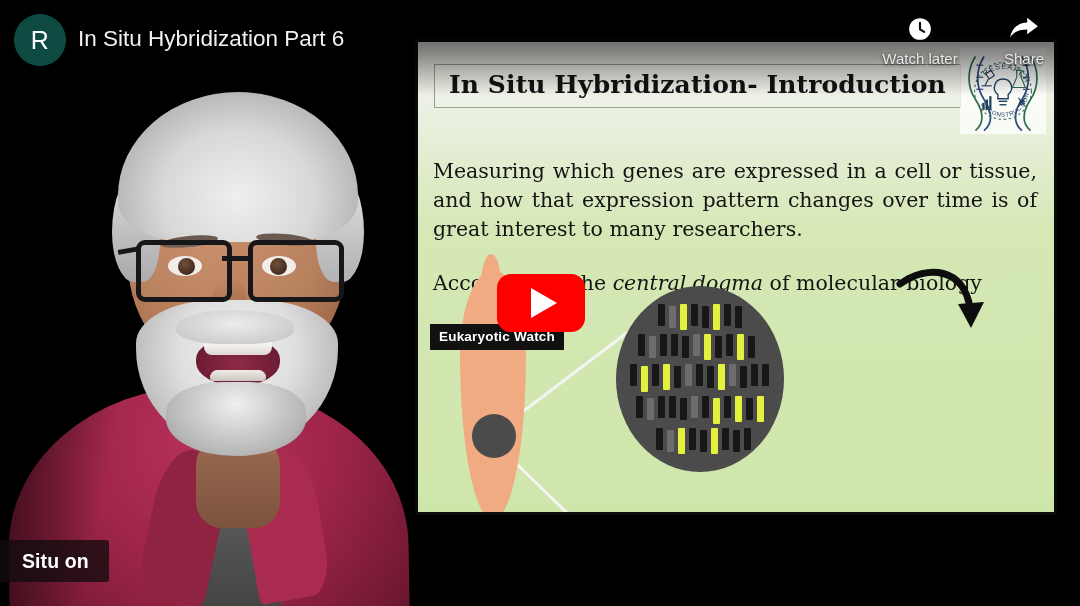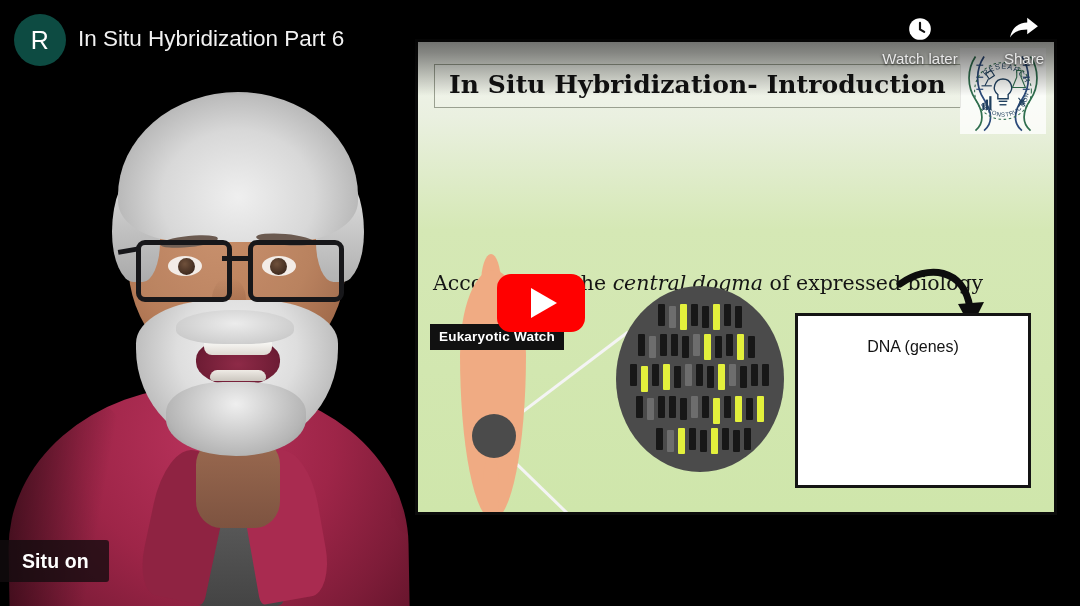--- a/index.html
+++ b/index.html
@@ -510,23 +510,24 @@
         <line x1="33" y1="36" x2="29" y2="44" stroke="#1f3f5e" stroke-width="1.3"></line>
         <line x1="25" y1="44" x2="37" y2="44" stroke="#1f3f5e" stroke-width="1.3"></line>
         <path d="M66 26 l5 0 0 8 5 12 -15 0 5 -12 z" fill="none" stroke="#2f6e4e" stroke-width="1.3"></path>
         <rect x="26" y="64" width="2.6" height="8" fill="#1f3f5e"></rect>
         <rect x="30" y="60" width="2.6" height="12" fill="#1f3f5e"></rect>
         <rect x="34" y="56" width="2.6" height="16" fill="#1f3f5e"></rect>
         <path d="M68 58 l8 10 M76 58 l-8 10" stroke="#1f3f5e" stroke-width="1.3"></path>
         <circle cx="72" cy="63" r="2.4" fill="none" stroke="#1f3f5e" stroke-width="1.3"></circle>
       </svg>
 
+      <p class="slide-body">Measuring which genes are expressed in a cell or tissue, and how that expression pattern changes over time is of great interest to many researchers.</p>
 
       <p class="slide-body2">
-        <span>According to the </span><em>central dogma</em><span> of expressed biology</span>
+        <span>According to the </span><em>central dogma</em><span> of molecular biology</span>
       </p>
 
       <svg class="arrow-svg">
         <path d="M2 42 C30 22 66 26 72 66" stroke="#0d0d0d" stroke-width="7" fill="none" stroke-linecap="round"></path>
         <path d="M60 62 L73 86 L86 60 Z" fill="#0d0d0d"></path>
       </svg>
 
       <svg class="leader">
         <line x1="38" y1="140" x2="170" y2="40" stroke="#f4f4f4" stroke-width="3"></line>
         <line x1="38" y1="152" x2="176" y2="286" stroke="#f4f4f4" stroke-width="3"></line>
@@ -587,23 +588,20 @@
           <div class="gene-bar" style="left: 51px; top: 144px; height: 22px; background: rgb(109, 109, 109);"></div>
           <div class="gene-bar" style="left: 62px; top: 142px; height: 26px; background: rgb(227, 240, 60);"></div>
           <div class="gene-bar" style="left: 73px; top: 142px; height: 22px; background: rgb(23, 23, 23);"></div>
           <div class="gene-bar" style="left: 84px; top: 144px; height: 22px; background: rgb(23, 23, 23);"></div>
           <div class="gene-bar" style="left: 95px; top: 142px; height: 26px; background: rgb(227, 240, 60);"></div>
           <div class="gene-bar" style="left: 106px; top: 142px; height: 22px; background: rgb(23, 23, 23);"></div>
           <div class="gene-bar" style="left: 117px; top: 144px; height: 22px; background: rgb(23, 23, 23);"></div>
           <div class="gene-bar" style="left: 128px; top: 142px; height: 22px; background: rgb(23, 23, 23);"></div>
         </div>
 
-      <div class="dna-box">
-        <div class="dna-box-label">DNA (genes)</div>
-      </div>
     </div>
   </div>
 
   <div class="top-gradient"></div>
 
   <div class="channel-avatar">
     <span>R</span>
   </div>
 
   <div class="video-title">In Situ Hybridization Part 6</div>

